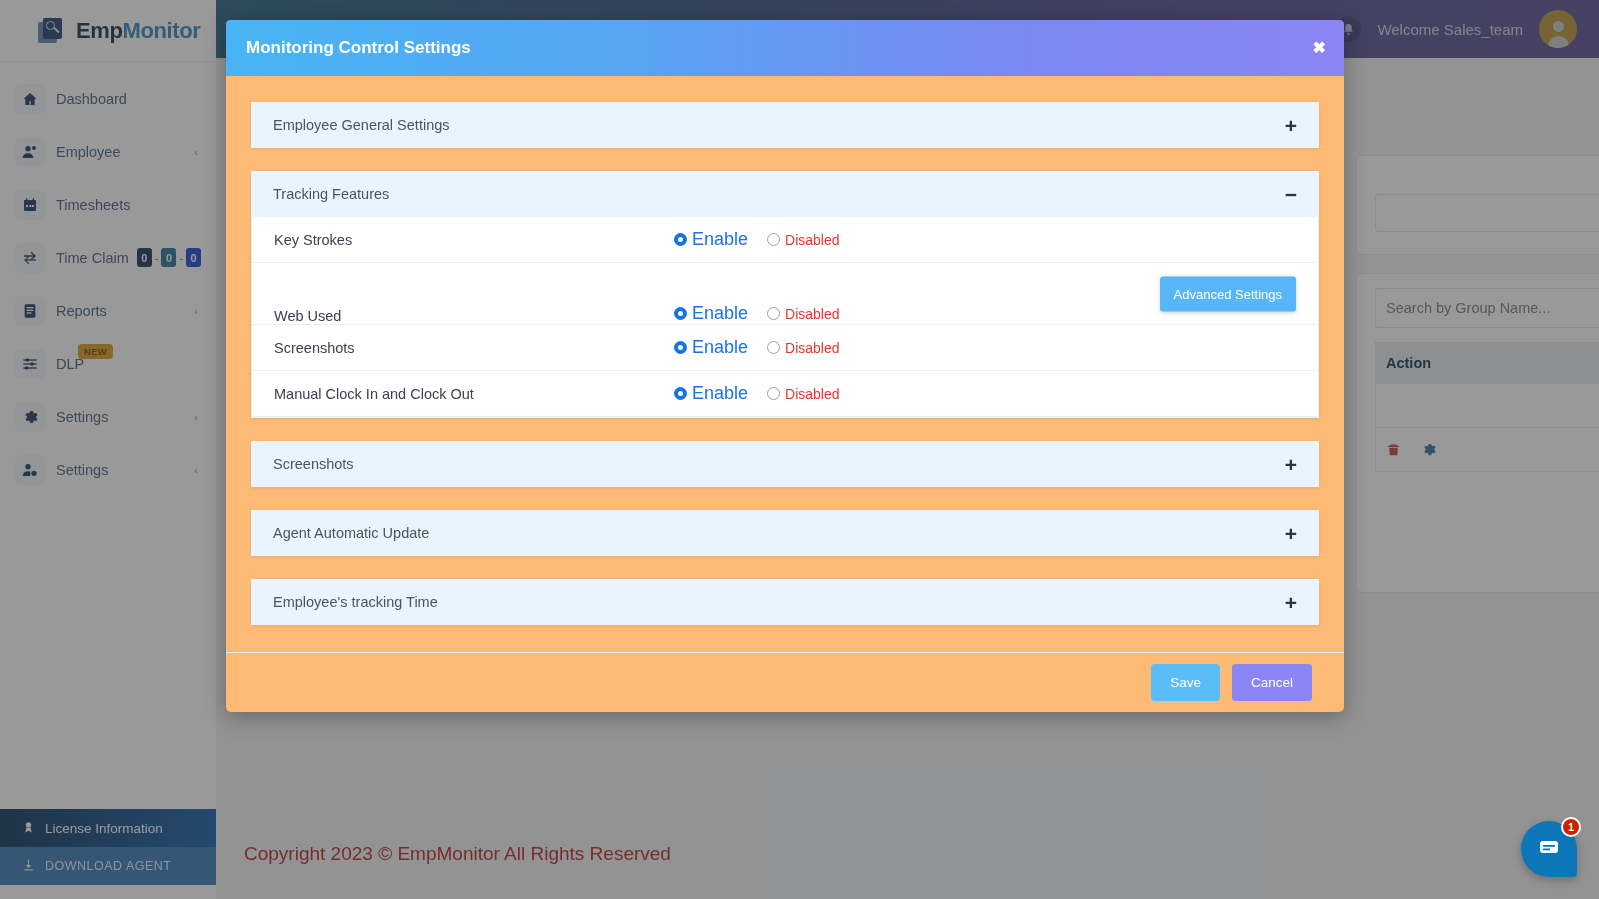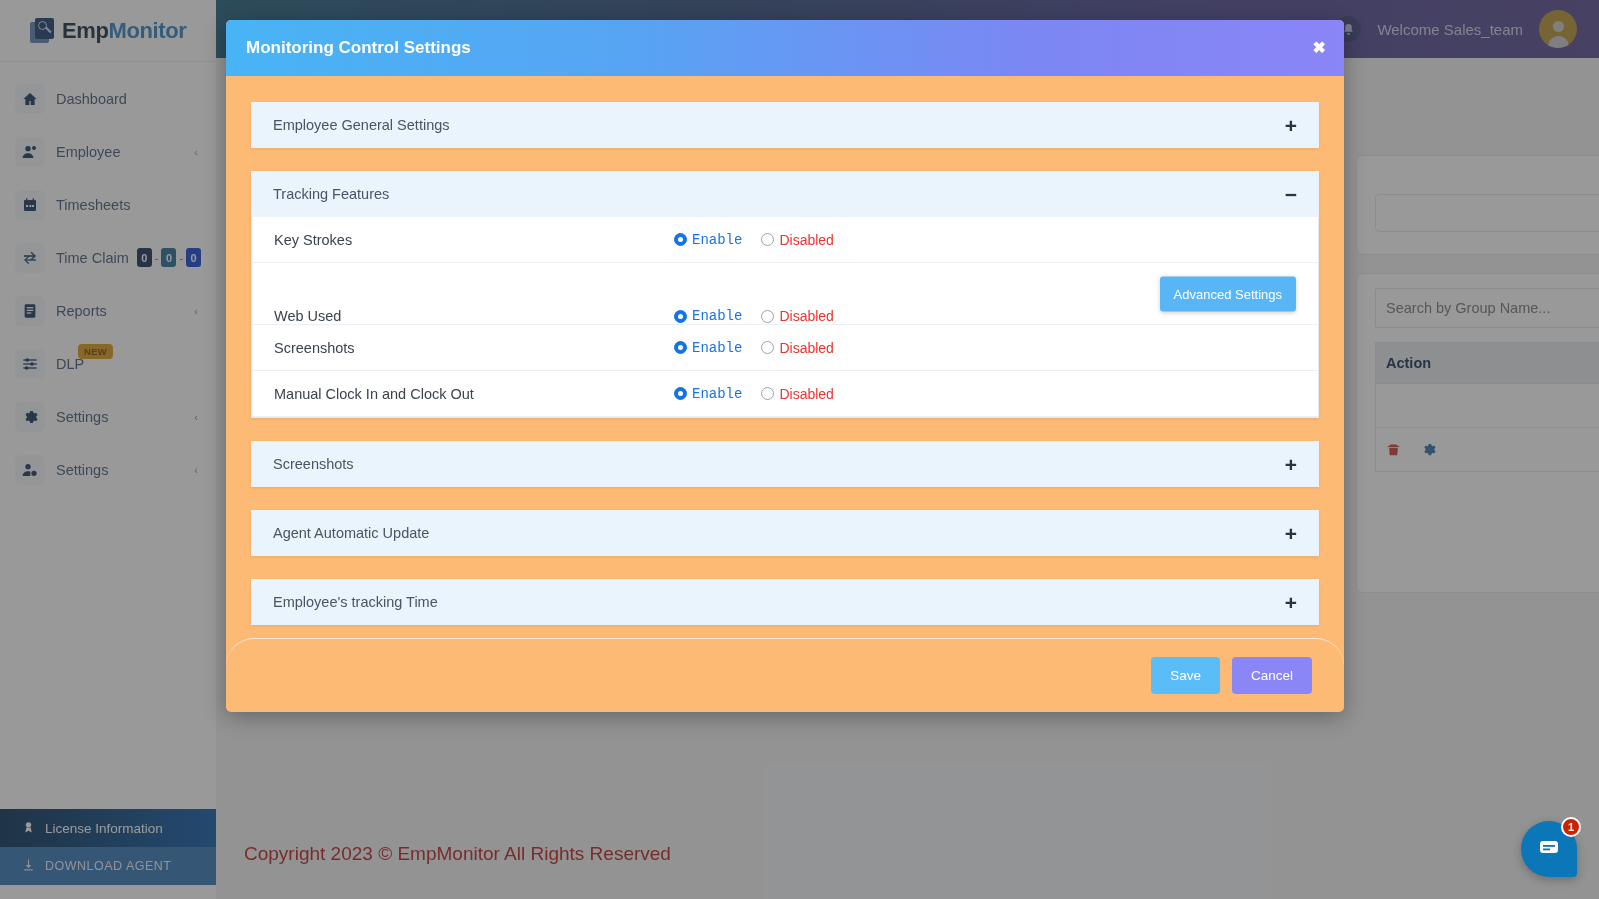--- a/index.html
+++ b/index.html
@@ -13,21 +13,21 @@
 
   
   .sidebar {
     position: absolute; left: 0; top: 0;
     width: 216px; height: 899px;
     background: #ffffff;
     z-index: 5;
   }
   .brand {
     height: 62px; display: flex; align-items: center;
-    padding-left: 30px; gap: 6px;
+    padding-left: 38px; gap: 12px;
     border-bottom: 1px solid #eceff3;
   }
   .brand-logo {
     width: 26px; height: 26px; position: relative; flex: none;
   }
   .brand-logo .sq1 {
     position: absolute; left: 0; top: 4px; width: 19px; height: 21px;
     background: #5b7fb4; border-radius: 2px;
   }
   .brand-logo .sq2 {
@@ -239,34 +239,34 @@
   .radio-opt { display: flex; align-items: center; gap: 5px; cursor: pointer; }
   .rdo {
     width: 13px; height: 13px; border-radius: 50%;
     border: 1.4px solid #9aa3ad; background: #fff; flex: none; position: relative;
   }
   .rdo.on { border-color: #1274e8; background: #1274e8; }
   .rdo.on::after {
     content: ''; position: absolute; left: 3px; top: 3px;
     width: 5px; height: 5px; border-radius: 50%; background: #fff;
   }
-  .rdo-lbl-on { font-size: 14px; color: #1a73e8; font-family: Liberation Mono, monospace; }
+  .rdo-lbl-on { font-size: 18px; color: #1a73e8; }
   .rdo-lbl-off { font-size: 14px; color: #e8362e; }
   .adv-btn {
     position: absolute; right: 22px; top: 50%; transform: translateY(-50%);
     background: #58b6f7; color: #fff; border: none; border-radius: 3px;
     padding: 10px 14px; font-size: 13px; cursor: pointer;
     font-family: "Liberation Sans", sans-serif;
     box-shadow: 0 1px 4px rgba(0,0,0,.18);
   }
 
   .modal-foot {
-    border-top: 1px solid #e6e9ee; height: 74px;
+    border-top: 1px solid #e6e9ee; height: 60px;
     display: flex; align-items: center; justify-content: flex-end;
-    padding-right: 32px; gap: 12px; border-radius: 28px;
+    padding-right: 32px; gap: 12px;
   }
   .btn-save, .btn-cancel {
     border: none; border-radius: 4px; color: #fff; font-size: 13.5px;
     padding: 11px 19px; cursor: pointer;
     font-family: "Liberation Sans", sans-serif;
   }
   .btn-save { background: #5bbdf8; }
   .btn-cancel { background: #8b86f6; }
 </style>
 </head>

